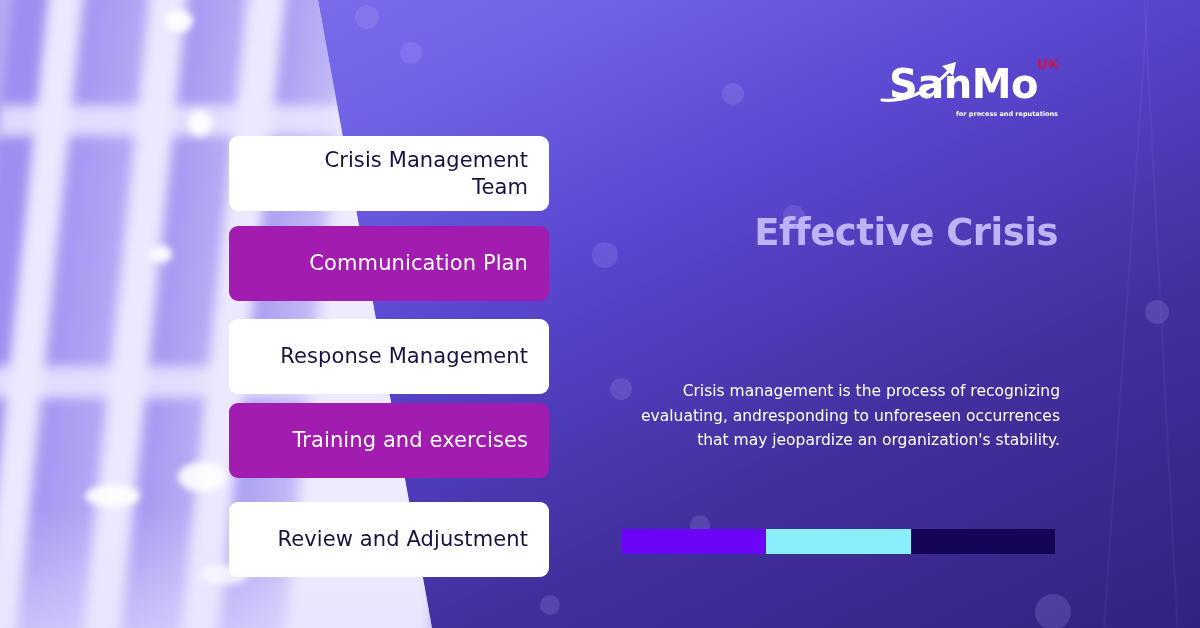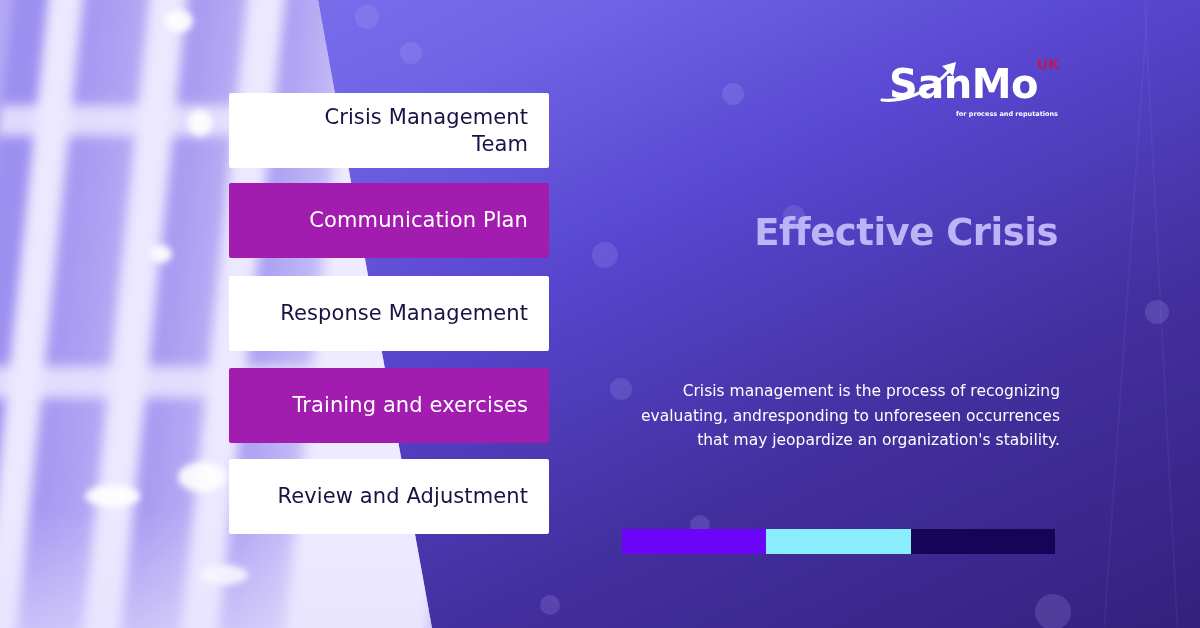--- a/index.html
+++ b/index.html
@@ -31,26 +31,27 @@
   }
   .photo .spark { position: absolute; border-radius: 50%; background: #ffffff; filter: blur(3px); opacity: 0.9; }
   .photo .fade-bottom {
     position: absolute; left: 0; right: 0; bottom: 0; height: 120px;
     background: linear-gradient(180deg, rgba(230,225,255,0) 0%, rgba(230,225,255,0.55) 100%);
   }
 
   
   .card {
     position: absolute; left: 229px; width: 320px; height: 75px;
-    border-radius: 2px;
+    border-radius: 9px;
     display: flex; align-items: center; justify-content: flex-end;
     padding: 0 21px;
     text-align: right;
     font-size: 21px; line-height: 27px; letter-spacing: 0.1px;
     cursor: pointer;
+    margin-top: 43px;
   }
   .card.light { background: #ffffff; color: #1a1245; }
   .card.dark { background: #a21caf; color: #ffffff; }
 
   
   .logo { position: absolute; left: 880px; top: 56px; width: 182px; height: 68px; }
   .logo-word {
     position: absolute; right: 4px; top: 6px;
     font-family: "DejaVu Sans", sans-serif; font-weight: bold;
     font-size: 40px; line-height: 44px; color: #ffffff; letter-spacing: -0.5px;
@@ -116,21 +117,21 @@
 
 <div class="card light" style="top:93px;">
   <span style="max-width:240px;display:block;">Crisis Management Team</span>
 </div>
 <div class="card dark" style="top:183px;">
   <span>Communication Plan</span>
 </div>
 <div class="card light" style="top:276px;">
   <span>Response Management</span>
 </div>
-<div class="card dark" style="top:368px;padding-left:40px;">
+<div class="card dark" style="top:360px;padding-left:40px;">
   <span>Training and exercises</span>
 </div>
 <div class="card light" style="top:459px;">
   <span>Review and Adjustment</span>
 </div>
 
 <div class="logo">
   <svg class="logo-swoosh" width="90" height="50" viewBox="0 0 90 50">
     <path d="M2 44 C 22 46, 48 38, 70 14" stroke="#ffffff" stroke-width="3.2" fill="none" stroke-linecap="round"></path>
     <path d="M62 10 L76 6 L73 20 Z" fill="#ffffff"></path>

